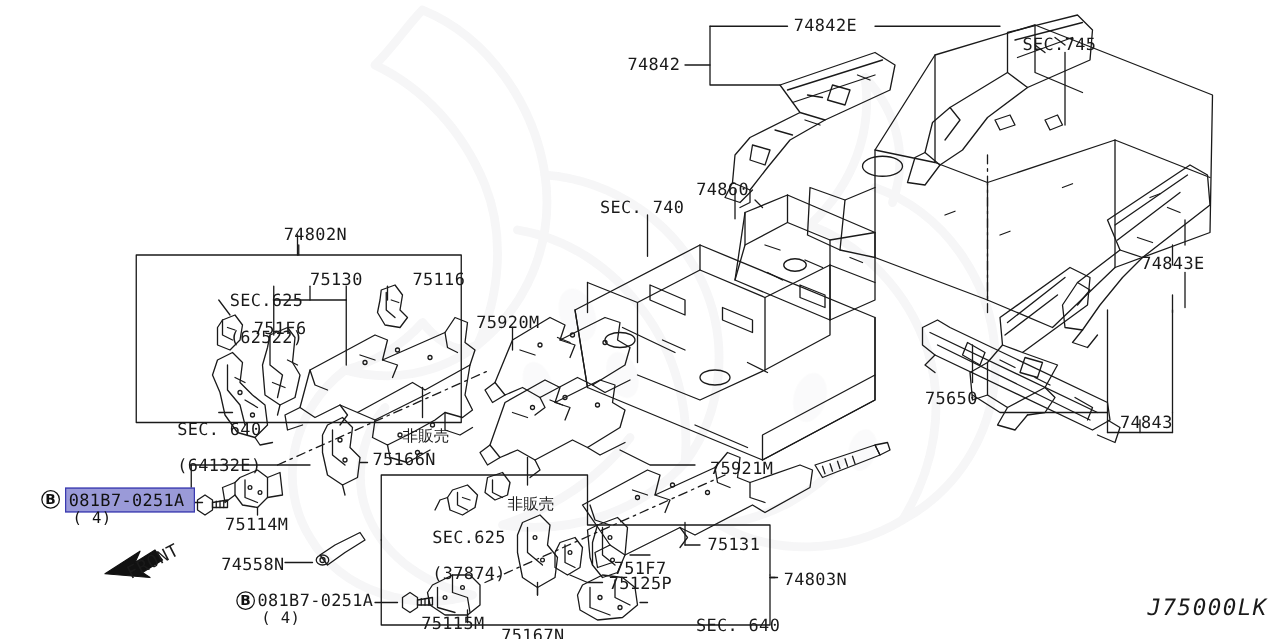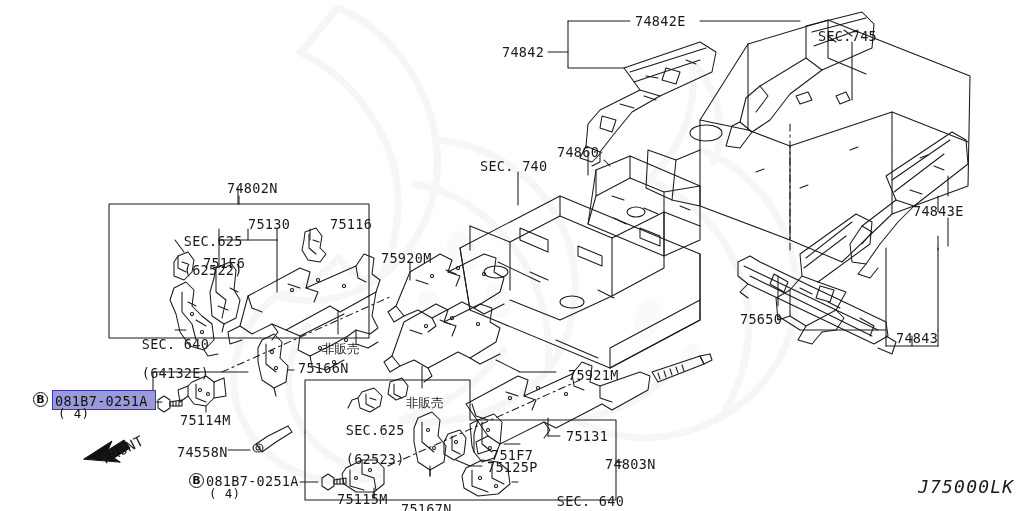--- a/index.html
+++ b/index.html
@@ -518,35 +518,35 @@
   <div class="lbl" style="left: 381px; top: 251px;">75920M</div>
   <div class="lbl" style="left: 298px; top: 361px;">75166N</div>
   <div class="lbl" style="left: 180px; top: 413px;">75114M</div>
   <div class="lbl" style="left: 177px; top: 445px;">74558N</div>
   <div class="lbl" style="left: 740px; top: 312px;">75650</div>
   <div class="lbl" style="left: 896px; top: 331px;">74843</div>
   <div class="lbl" style="left: 568px; top: 368px;">75921M</div>
   <div class="lbl" style="left: 566px; top: 429px;">75131</div>
   <div class="lbl" style="left: 491px; top: 448px;">751F7</div>
   <div class="lbl" style="left: 487px; top: 460px;">75125P</div>
-  <div class="lbl" style="left: 605px; top: 457px;">74803N</div>
+  <div class="lbl" style="left: 627px; top: 457px;">74803N</div>
   <div class="lbl" style="left: 401px; top: 502px;">75167N</div>
   <div class="lbl" style="left: 337px; top: 492px;">75115M</div>
 
   <div class="lbl two" style="left: 150px; top: 219px;">
     <span>SEC.625</span><br>
     <span>(62522)</span>
   </div>
   <div class="lbl two" style="left: 108px; top: 322px;">
     <span>SEC. 640</span><br>
     <span>(64132E)</span>
   </div>
   <div class="lbl two" style="left: 312px; top: 408px;">
     <span>SEC.625</span><br>
-    <span>(62523)</span>
+    <span>(37874)</span>
   </div>
   <div class="lbl two" style="left: 523px; top: 479px;">
     <span>SEC. 640</span><br>
     
   </div>
 
   <div class="lbl jp" style="left: 322px; top: 342px;">非販売</div>
   <div class="lbl jp" style="left: 406px; top: 396px;">非販売</div>
 
   <div class="bcirc" style="left:189px; top:473px;">B</div>

